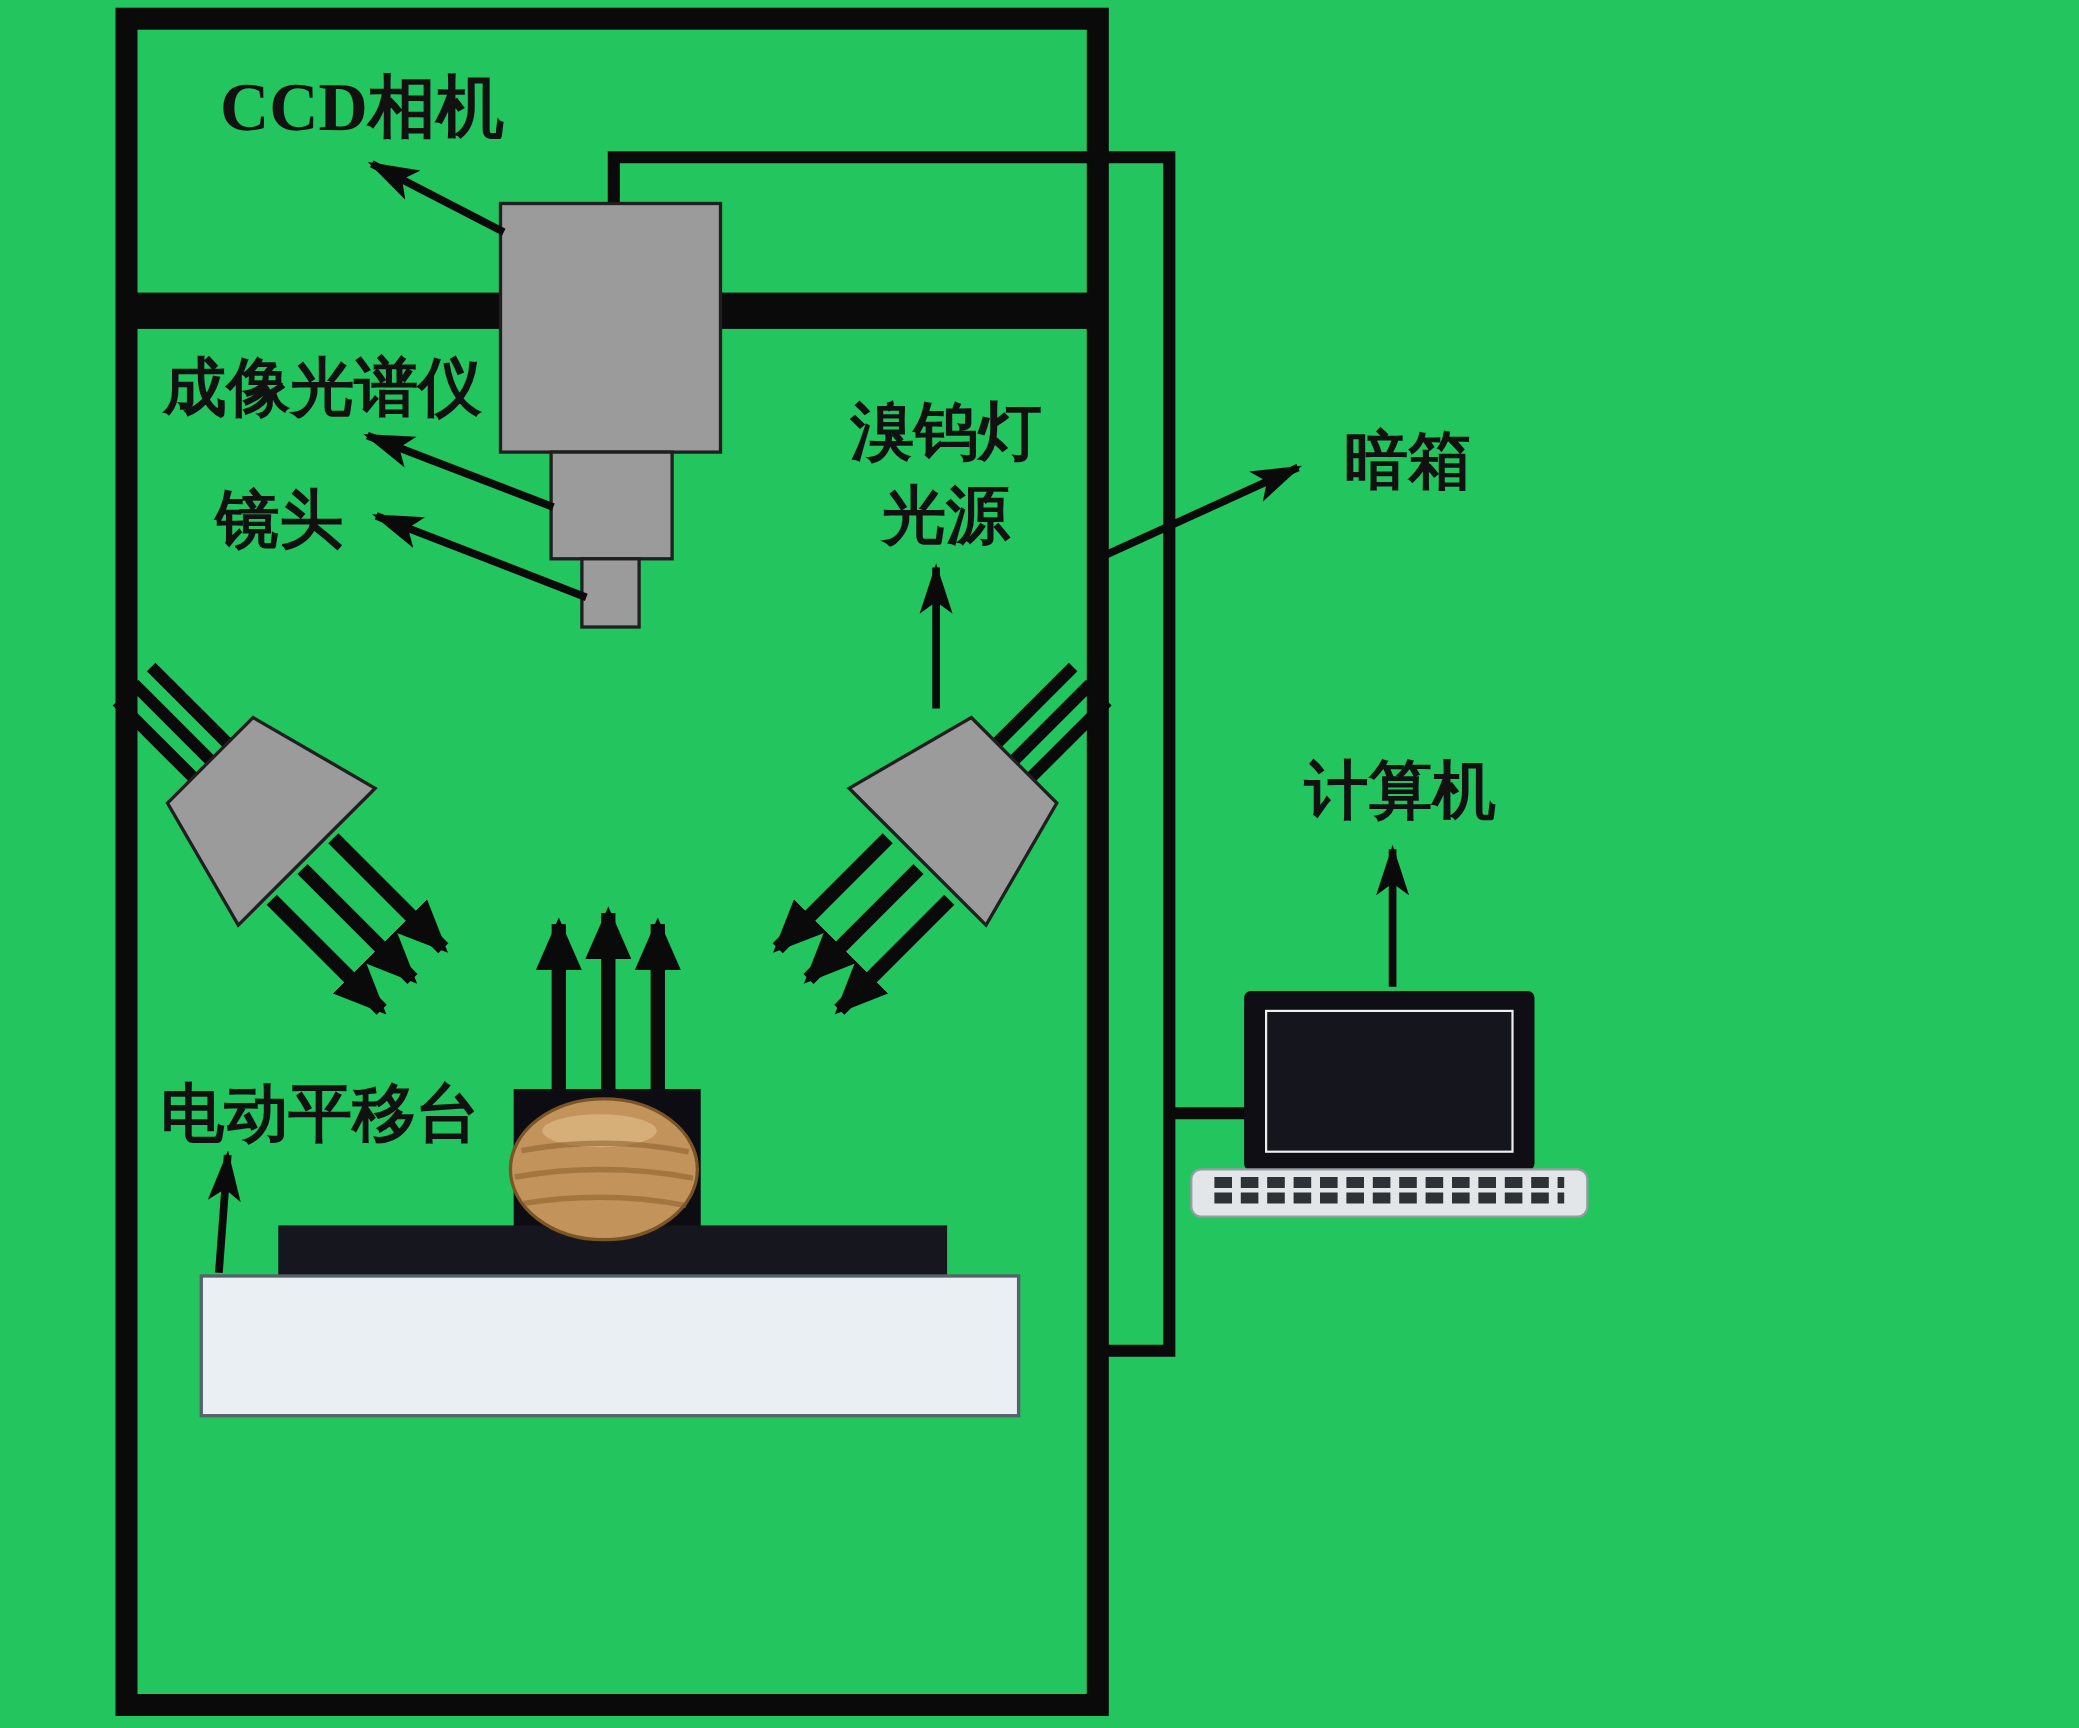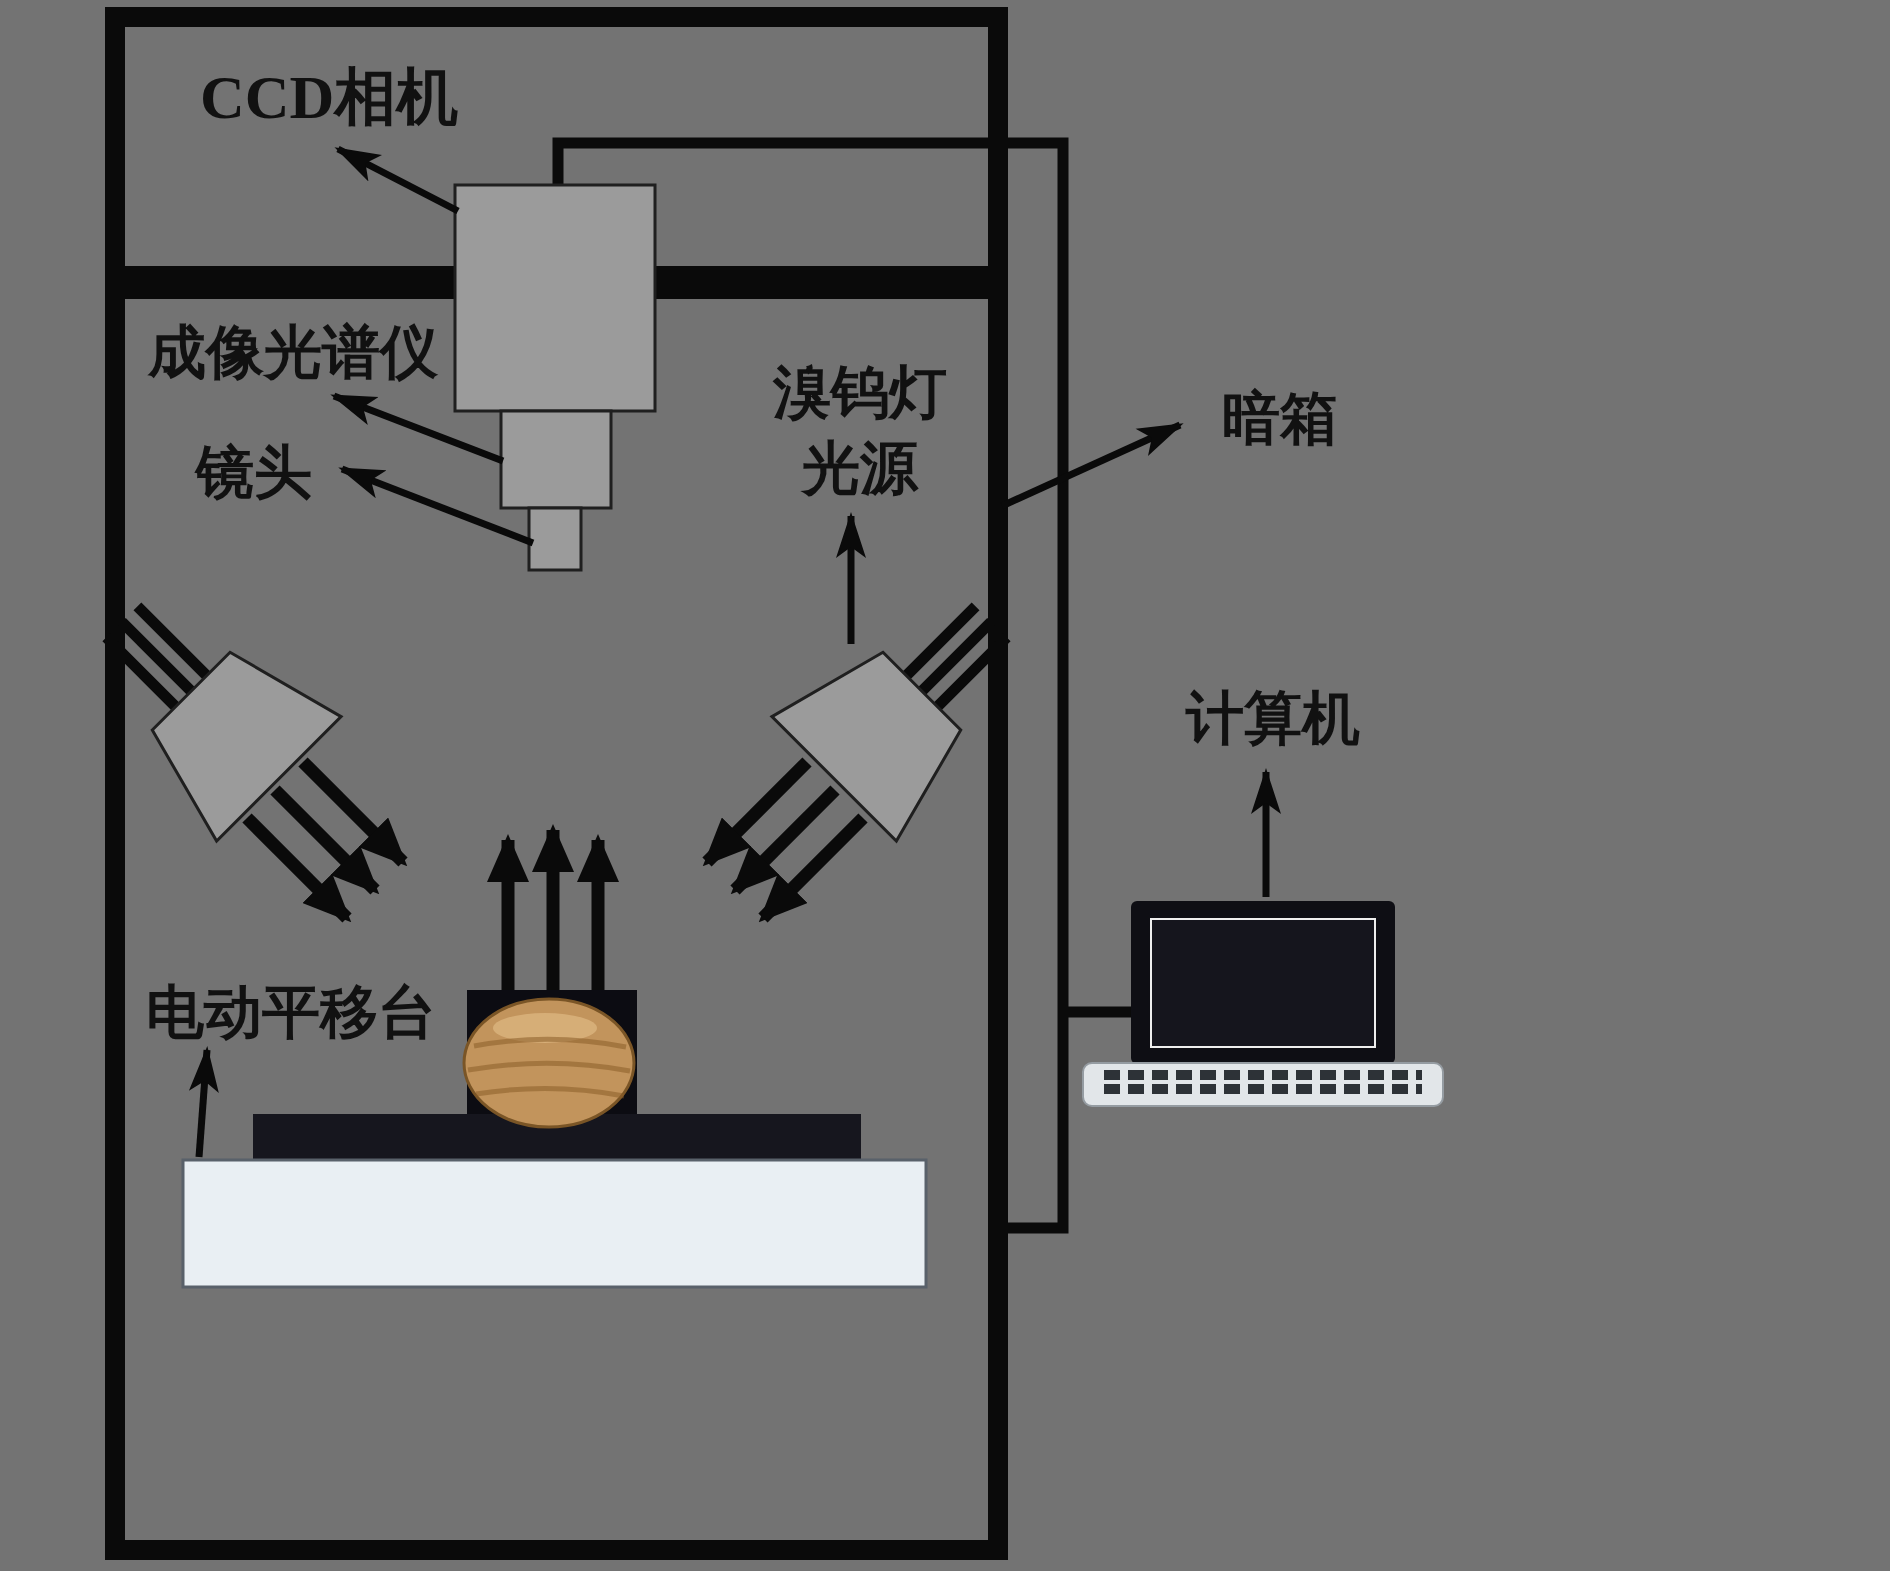--- a/index.html
+++ b/index.html
@@ -1,16 +1,16 @@
 <!DOCTYPE html>
 <html><head>
 <meta charset="utf-8">
 <style>
   html,body{margin:0;padding:0;background:#ffffff;}
-  .canvas{width:1890px;height:1571px;background:#737373;overflow:hidden;position:relative;}
+  .canvas{width:1890px;height:1571px;background:#22c55e;overflow:hidden;position:relative;}
   svg{display:block;}
   .label{font-family:"Liberation Serif","DejaVu Serif",serif;font-weight:600;fill:#111111;}
   .label-lg{font-size:62px;}
   .label-md{font-size:58px;}
 </style>
 </head>
 <body>
 
 <div class="canvas">
 <svg width="1890" height="1571" viewBox="0 0 1890 1571">

